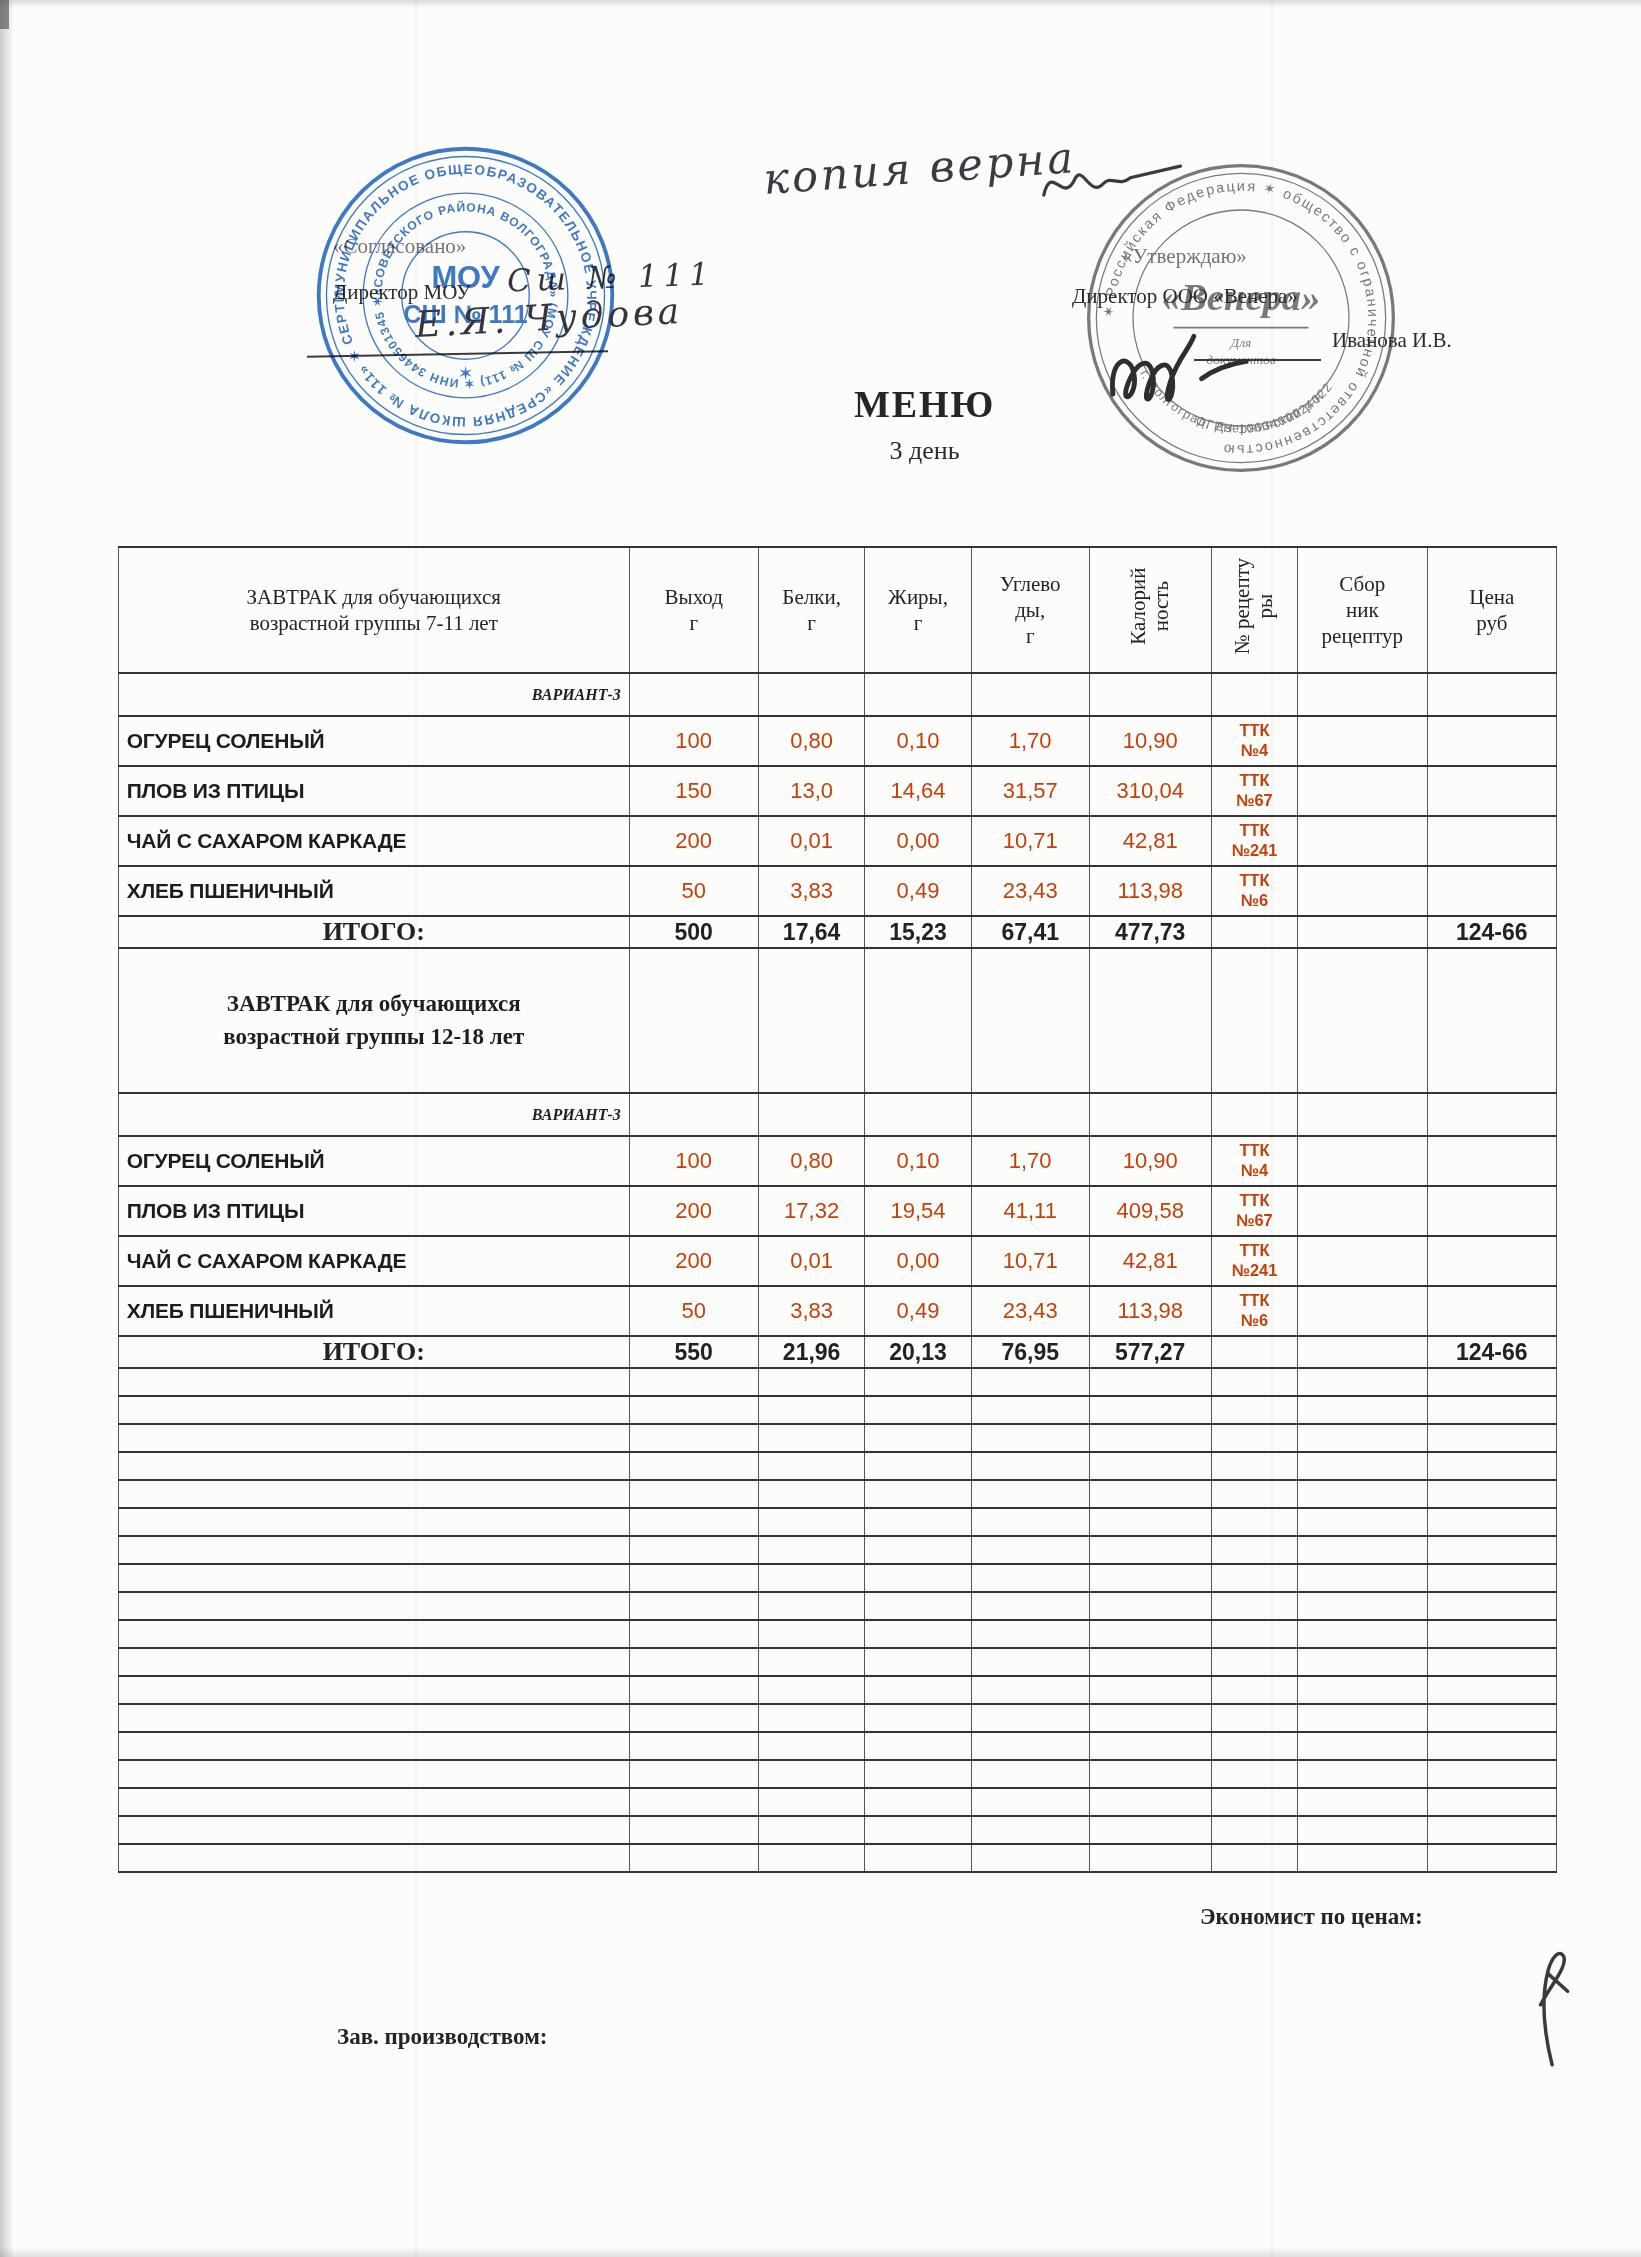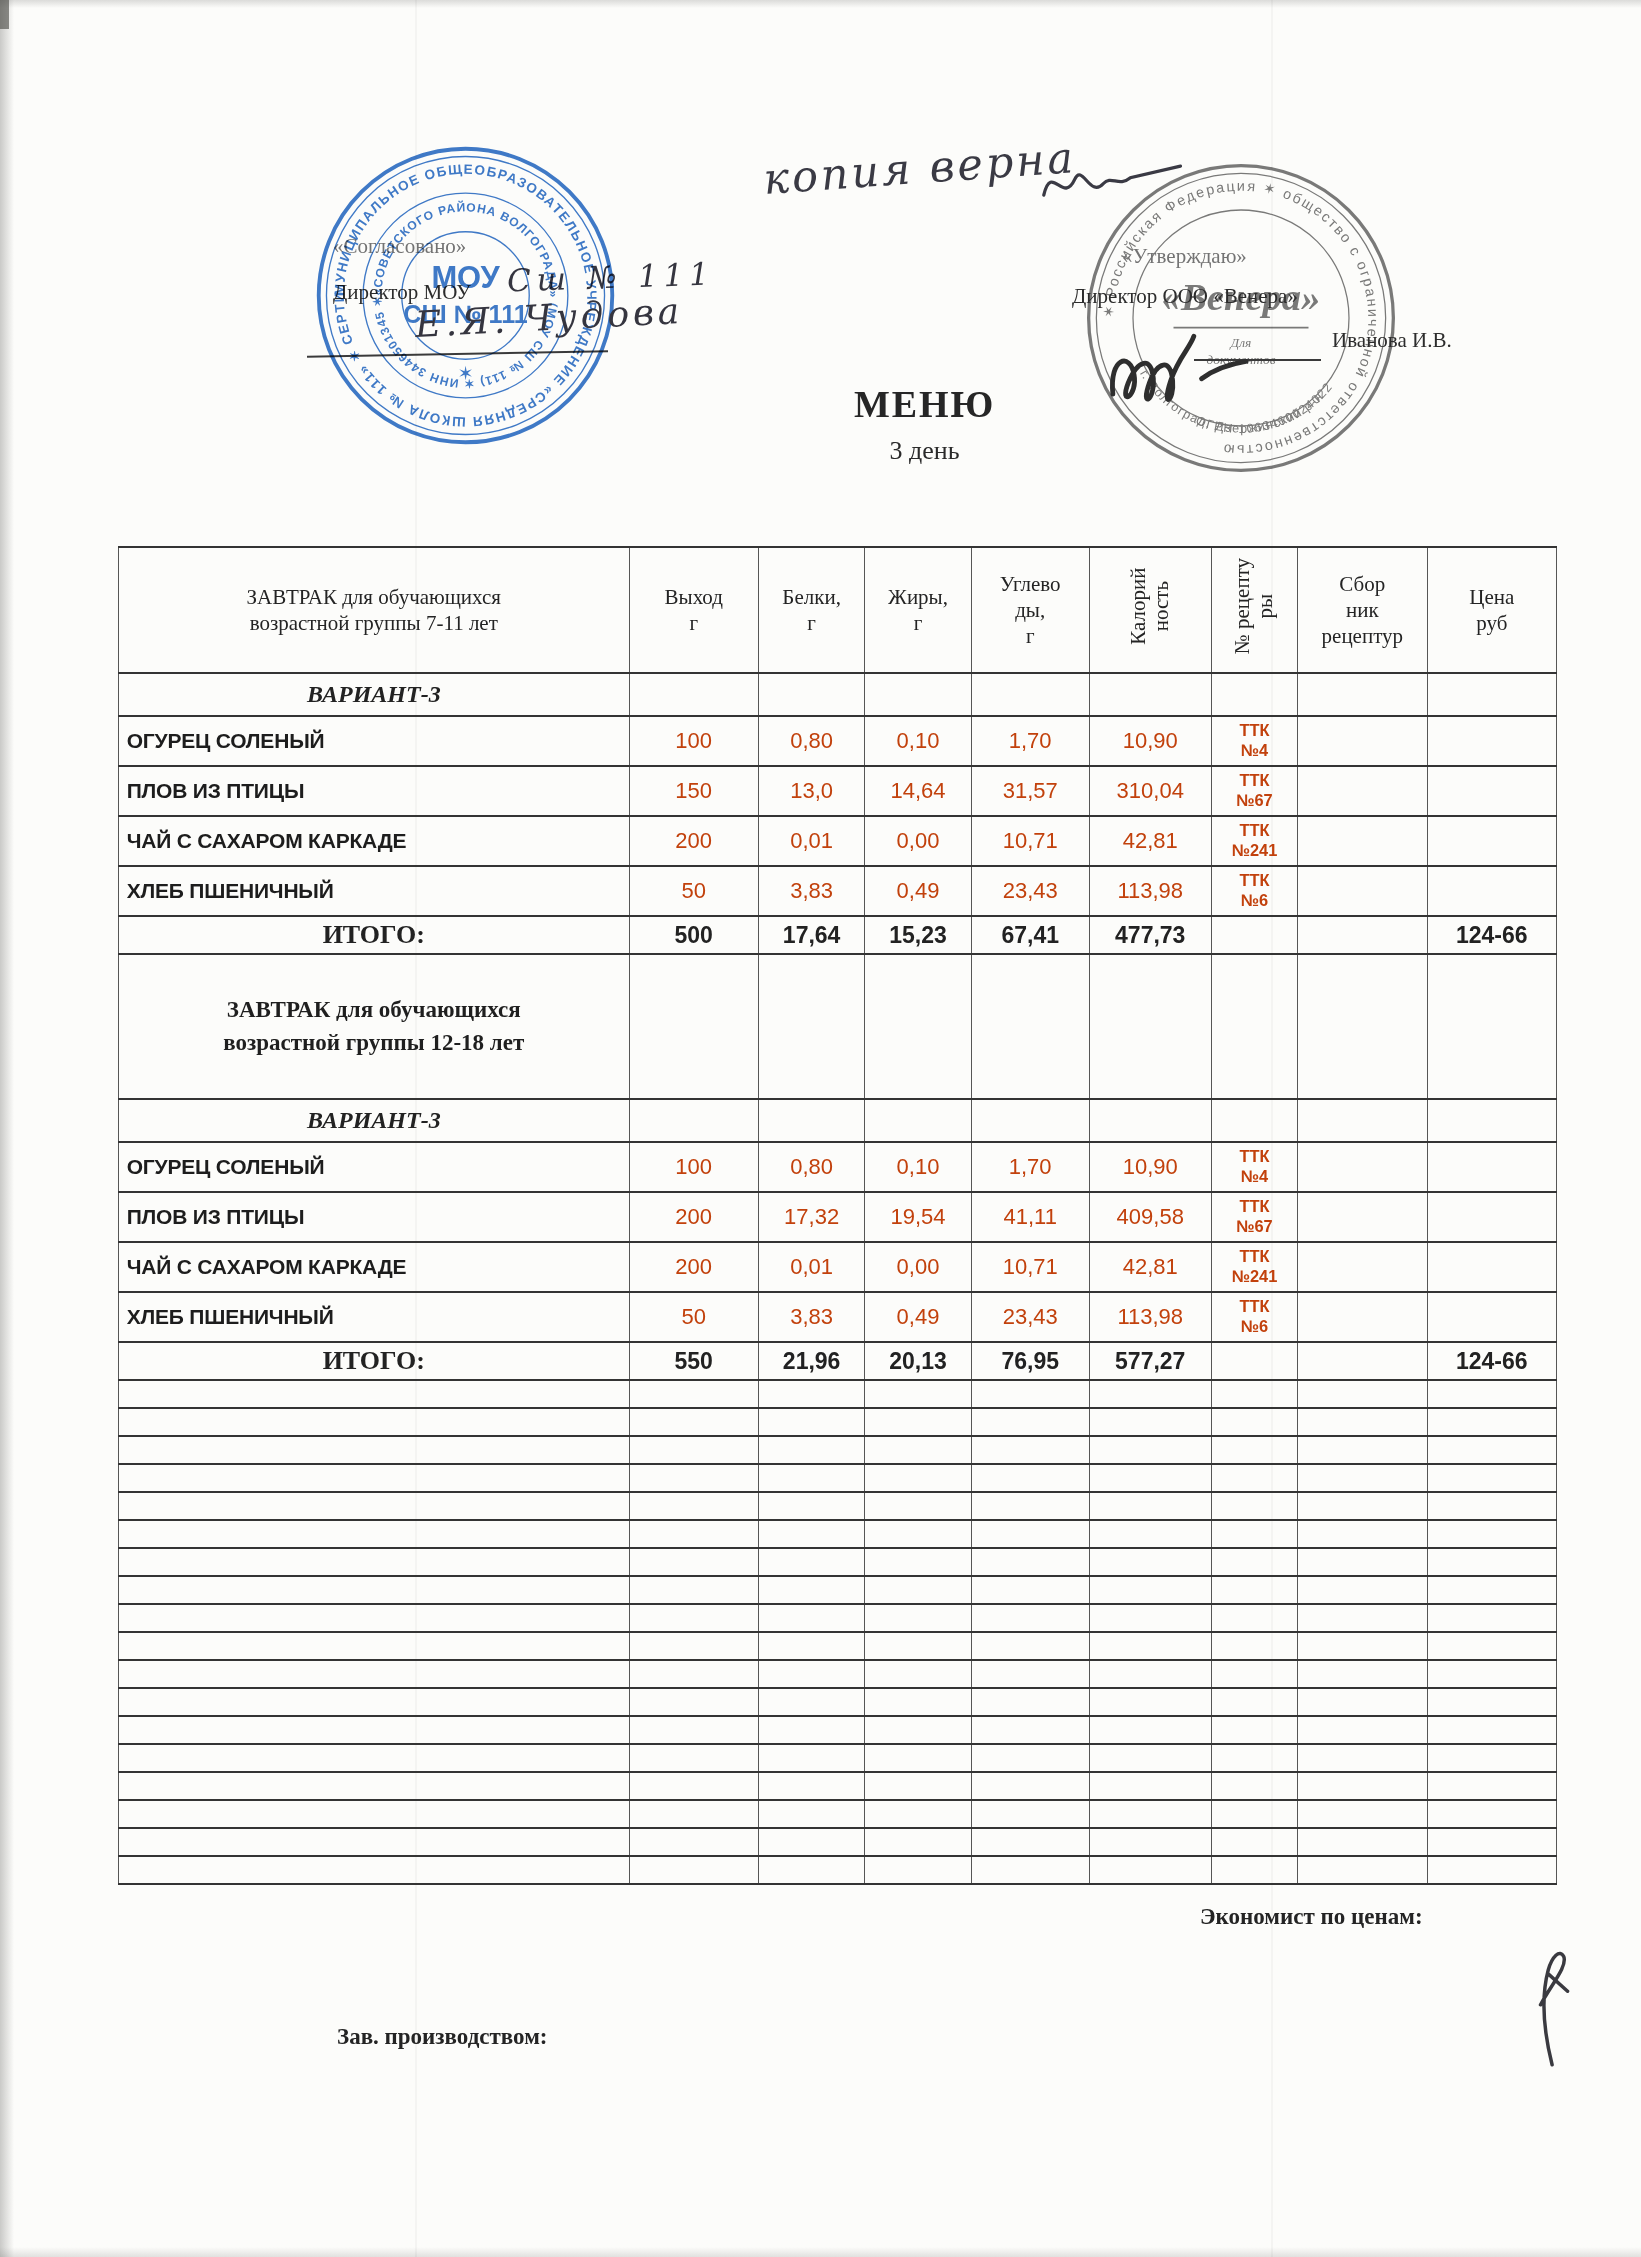--- a/index.html
+++ b/index.html
@@ -43,23 +43,23 @@
   .menu-table thead tr{height:126px;}
   .menu-table thead th{font-weight:normal;font-size:21px;white-space:pre-line;
       line-height:1.25;text-align:center;color:#242424;position:relative;}
   th.sec-title, td.sec-title{font-weight:bold;font-size:23px;white-space:pre-line;
       line-height:1.4;text-align:center;color:#1f1f1f;}
   .rot-wrap{position:absolute;left:50%;top:50%;width:120px;margin-left:-60px;margin-top:-27px;
       transform:rotate(-90deg);white-space:pre-line;font-size:21px;line-height:1.1;text-align:center;}
   .section-title-row{height:145px;}
   .variant-row{height:43px;}
   .data-row{height:50px;}
-  .total-row{height:38px;}
+  .total-row{height:32px;}
   .empty-row{height:28px;}
-  td.variant{font-weight:bold;font-style:italic;font-size:24px;text-align:center;
+  td.variant{font-weight:bold;font-style:italic;font-size:16px;text-align:right;
       font-family:"Liberation Serif",serif;}
   td.dish{font-family:"Liberation Sans",sans-serif;font-weight:600;font-size:21px;
       letter-spacing:-0.2px;color:#1d1d1d;text-align:left;}
   td.num{font-family:"Liberation Sans",sans-serif;font-weight:500;font-size:22px;
       text-align:center;color:#c2410c;}
   td.recipe{font-family:"Liberation Sans",sans-serif;font-weight:bold;font-size:16.4px;
       text-align:center;white-space:pre-line;line-height:1.2;color:#c2410c;}
   td.total-label{font-family:"Liberation Serif",serif;font-weight:bold;font-size:26px;text-align:center;}
   td.total-num{font-family:"Liberation Sans",sans-serif;font-weight:bold;font-size:23px;text-align:center;}
   td.price{font-family:"Liberation Sans",sans-serif;font-weight:bold;font-size:23px;text-align:center;}

